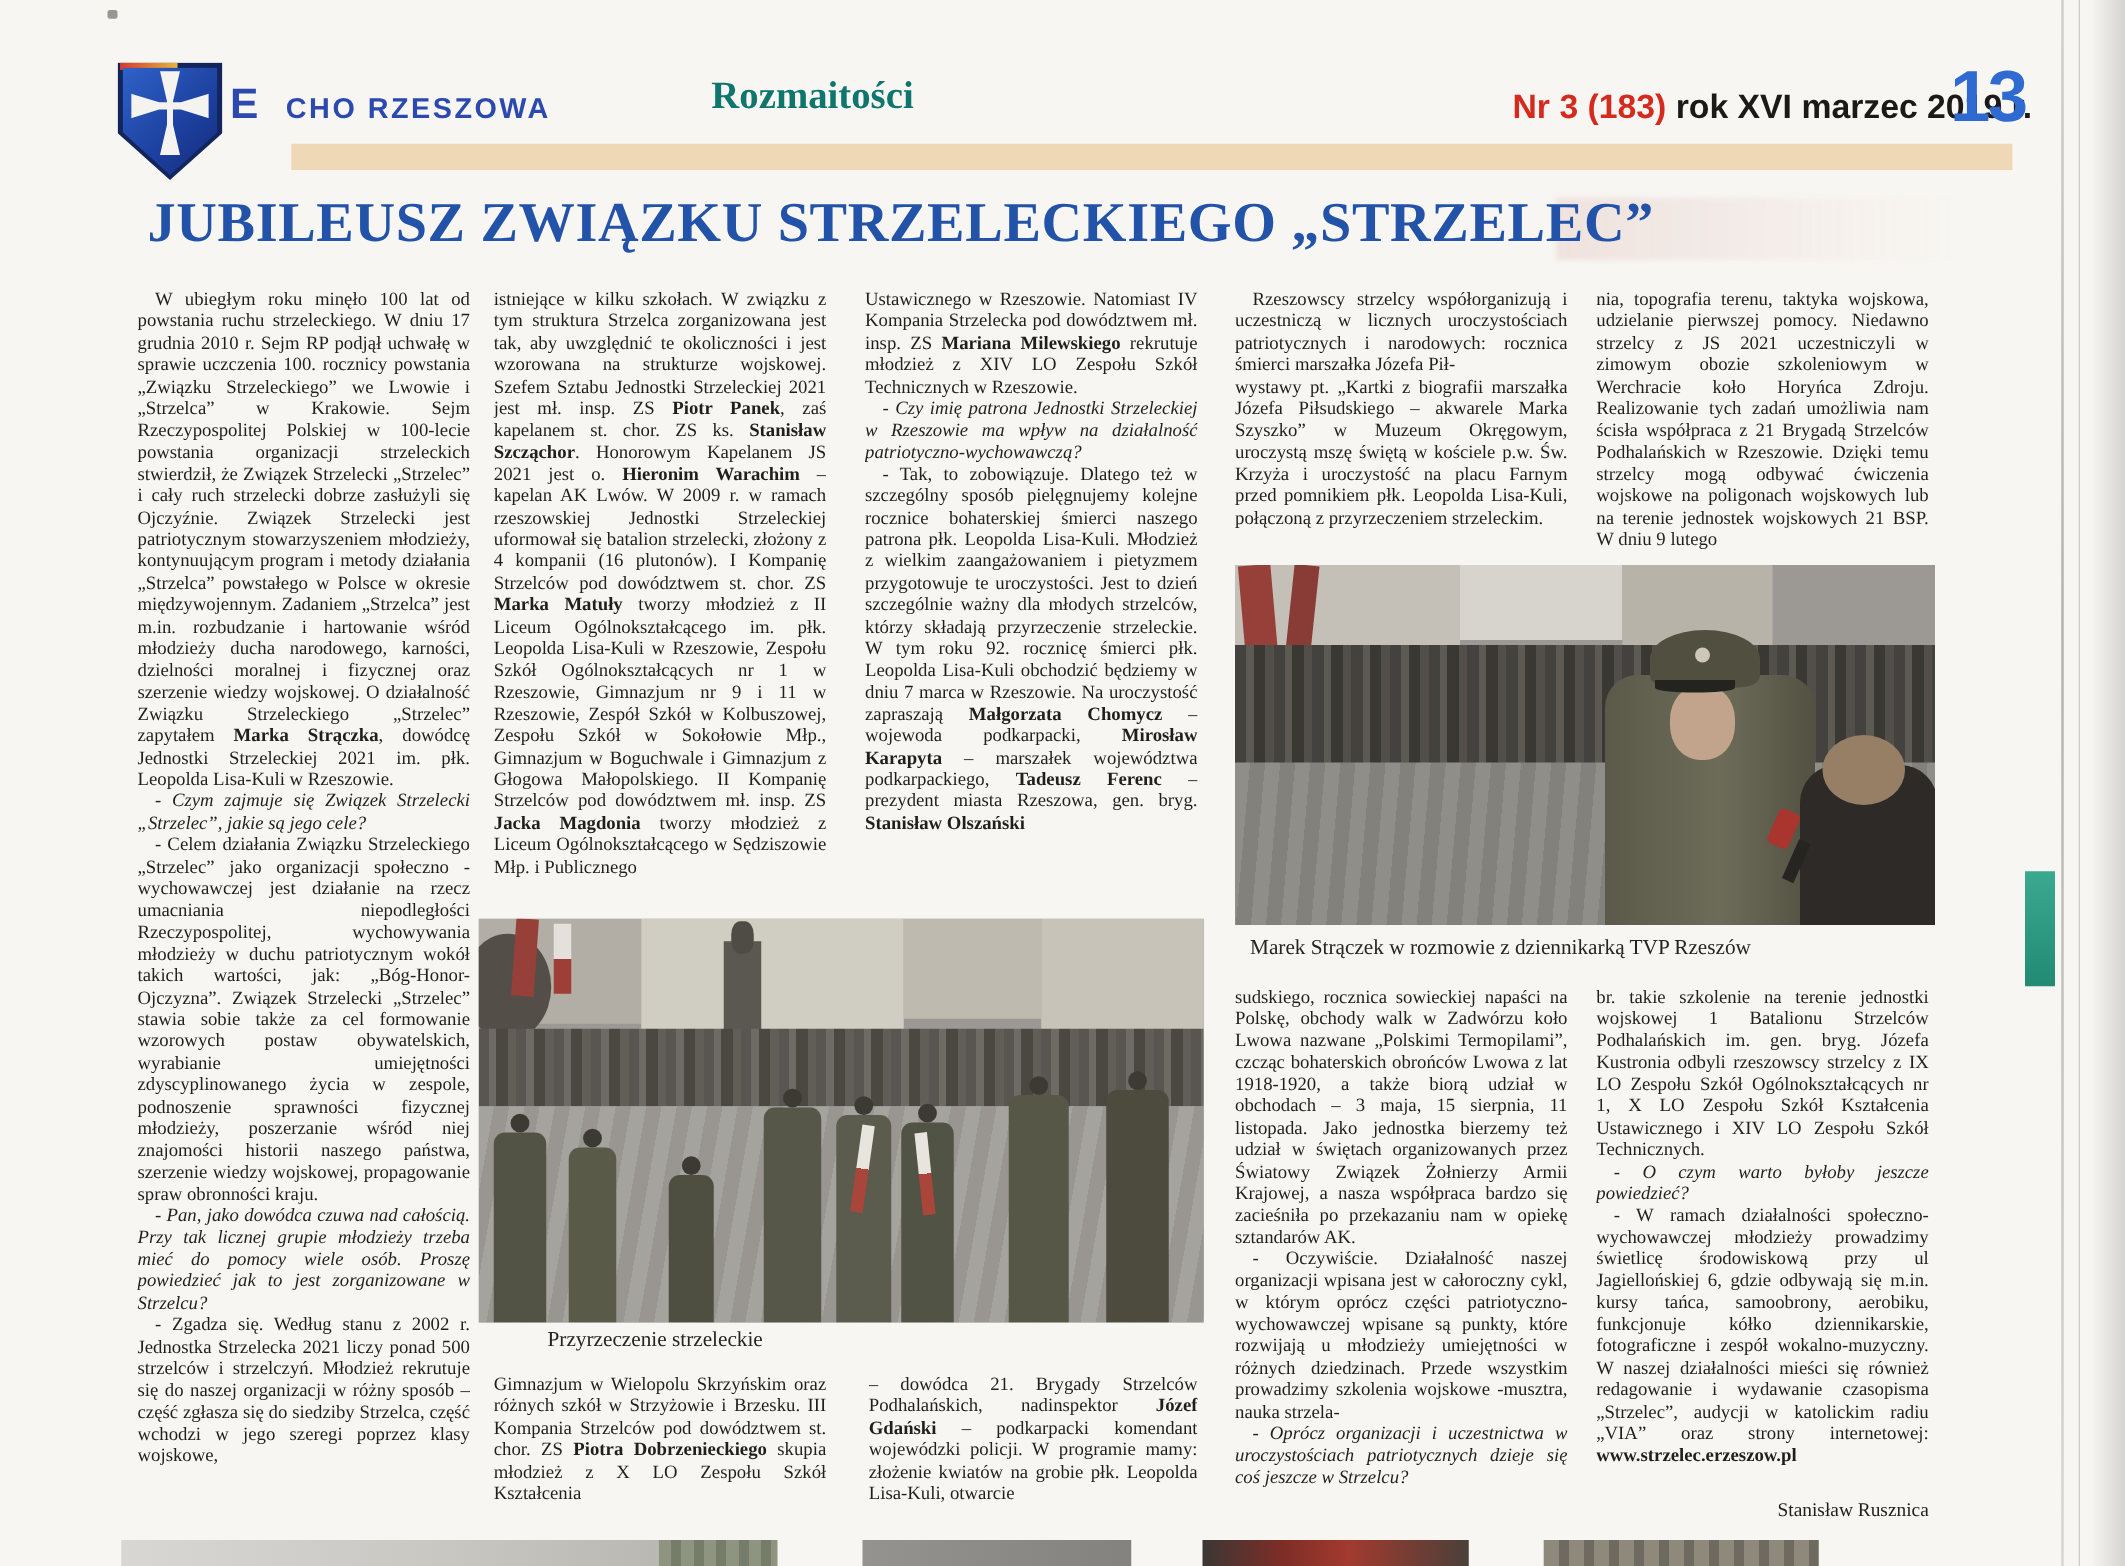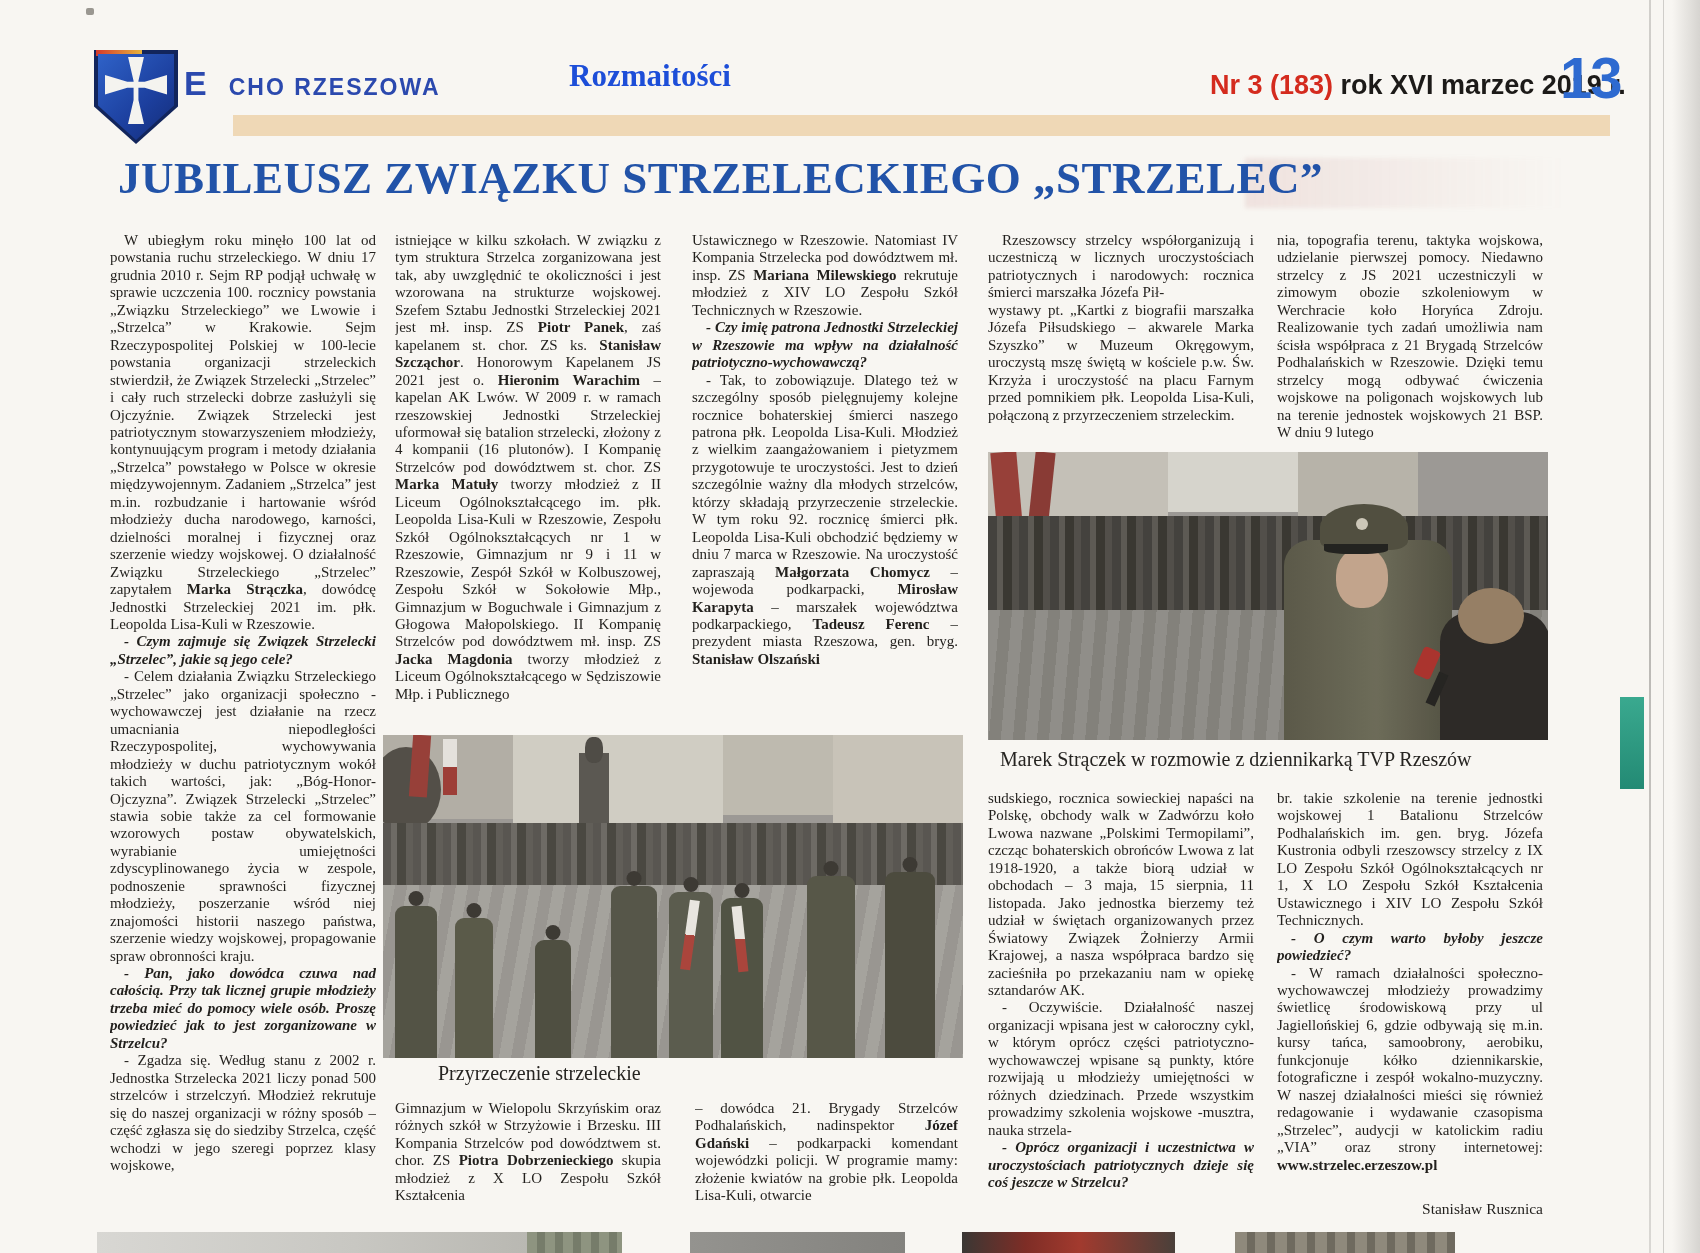--- a/index.html
+++ b/index.html
@@ -17,44 +17,44 @@
   .cross-v{left:50%;top:7%;width:24%;height:72%;transform:translateX(-50%);
           clip-path:polygon(10% 0,90% 0,62% 36%,62% 64%,90% 100%,10% 100%,38% 64%,38% 36%);}
   .cross-h{left:13%;top:24%;width:74%;height:26%;
           clip-path:polygon(0 10%,36% 38%,64% 38%,100% 10%,100% 90%,64% 62%,36% 62%,0 90%);}
   .logo-text{position:absolute;left:184px;top:64px;color:#2b49ae;
           font-family:"Liberation Sans",sans-serif;font-weight:bold;letter-spacing:2px;
           display:flex;align-items:baseline;}
   .logo-first{font-size:34px;}
   .logo-rest{font-size:23px;margin-left:20px;}
   .section-title{position:absolute;left:470px;top:58px;width:360px;text-align:center;
-          font-size:31px;font-weight:bold;color:#1d4ed8;}
+          font-size:31px;font-weight:bold;color:#0f766e;}
   .issue-line{position:absolute;left:1210px;top:70px;white-space:nowrap;
           font-family:"Liberation Sans",sans-serif;font-weight:bold;font-size:27px;color:#1c1a18;}
   .issue-no{color:#d42b1e;}
   .page-no{position:absolute;left:1560px;top:44px;font-family:"Liberation Sans",sans-serif;
           font-weight:bold;font-size:58px;color:#2e6ad0;letter-spacing:-2px;}
   .tan-bar{position:absolute;left:233px;top:115px;width:1377px;height:21px;background:#efd8b6;}
   
   .headline{position:absolute;left:118px;top:152px;width:1140px;font-size:45px;font-weight:bold;
           color:#2253a8;letter-spacing:.5px;white-space:nowrap;}
   .ghost{position:absolute;left:1245px;top:158px;width:320px;height:50px;filter:blur(2px);
           background:linear-gradient(90deg,rgba(195,125,125,.16),rgba(195,125,125,.05) 65%,transparent);}
   .epigraph{position:absolute;left:1175px;top:148px;width:274px;font-style:italic;font-size:18.5px;
           line-height:21.5px;}
   .epigraph .author{text-align:right;padding-right:6px;}
   
   .col{position:absolute;width:266px;overflow:hidden;font-size:15px;line-height:17.45px;}
   .para{margin:0;text-align:justify;text-indent:14px;}
   .para.cont{text-indent:0;}
-  .para.question{font-weight:bold;font-style:italic;}
+  .para.question{font-weight:normal;font-style:italic;}
   .para.byline{text-align:right;font-weight:normal;text-indent:0;margin-top:26px;font-size:15.5px;}
   
   .photo{position:absolute;overflow:hidden;background:#9b9892;filter:saturate(.8) contrast(.93) brightness(1.02);}
-  .caption{position:absolute;font-size:20px;color:#262421;}
+  .caption{position:absolute;font-size:17px;color:#262421;}
   .bldg{position:absolute;top:0;}
   .win{background-image:repeating-linear-gradient(90deg,transparent 0 13px,rgba(62,56,50,.35) 13px 18px),
        repeating-linear-gradient(0deg,transparent 0 9px,rgba(62,56,50,.28) 9px 13px);}
   .crowd{position:absolute;left:0;right:0;
        background:repeating-linear-gradient(90deg,#55514b 0 8px,#6b675f 8px 14px,#454239 14px 23px,#5e5952 23px 30px);}
   .cobbles{position:absolute;left:0;right:0;bottom:0;
        background:repeating-linear-gradient(100deg,#a5a29b 0 12px,#98958e 12px 24px);}
   .soldier{position:absolute;bottom:0;border-radius:9px 9px 0 0;}
   .head{position:absolute;left:50%;top:-15px;transform:translateX(-50%);
        width:15px;height:15px;border-radius:50%;background:#38332c;}

